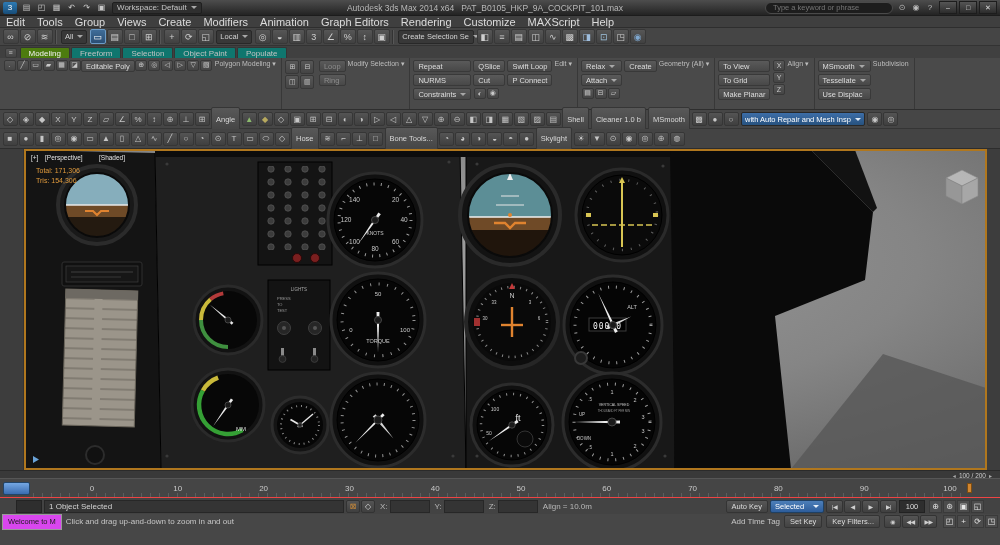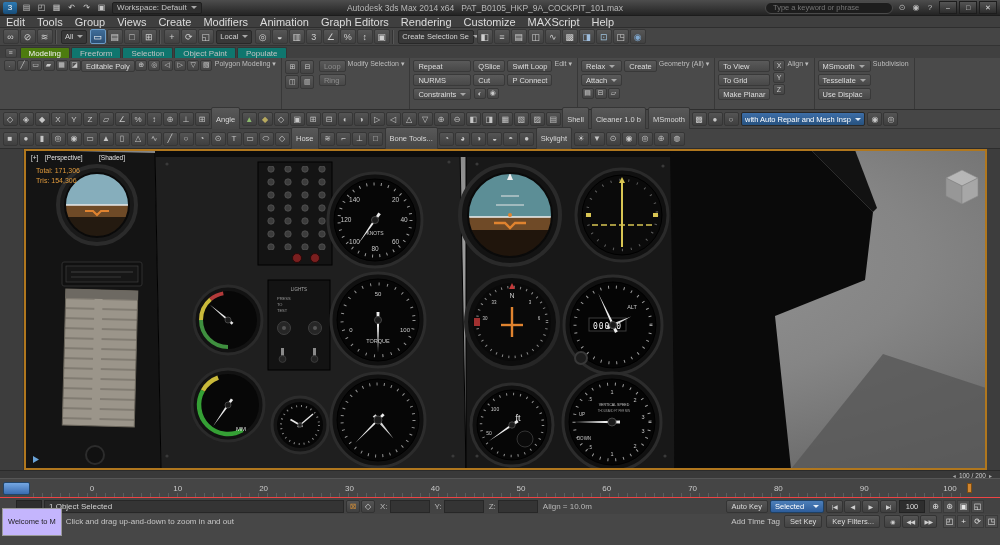--- a/index.html
+++ b/index.html
@@ -85,21 +85,21 @@
   .coord{width:40px;flex:none;justify-content:flex-end}
   .clabel{color:#b8b8b8;margin-left:3px}
   .sicon{width:14px;height:13px;background:linear-gradient(#545454,#3f3f3f);border:1px solid #333;border-radius:2px;font-size:8px;display:flex;align-items:center;justify-content:center;flex:none}
   .abtn{height:13px;background:linear-gradient(#575757,#424242);border:1px solid #343434;border-radius:2px;font-size:7.5px;color:#dcdcdc;display:flex;align-items:center;padding:0 5px;white-space:nowrap;flex:none}
   .sel-combo{height:13px;background:linear-gradient(#4d7fb9,#2d5d9b);border:1px solid #1f4062;border-radius:2px;color:#fff;font-size:7.5px;display:flex;align-items:center;padding:0 4px;width:54px;justify-content:space-between;flex:none}
   .tbtn{width:17px;height:13px;background:linear-gradient(#555,#404040);border:1px solid #333;border-radius:2px;color:#cfcfcf;font-size:6px;display:flex;align-items:center;justify-content:center;letter-spacing:-.5px;flex:none}
   .frame-field{width:26px;height:13px;background:#2e2e2e;border:1px solid #222;color:#ddd;font-size:7.5px;display:flex;align-items:center;justify-content:center;flex:none}
   .nbtn{width:13px;height:13px;background:#4c4c4c;border:1px solid #3a3a3a;color:#e6e6e6;font-size:8px;display:flex;align-items:center;justify-content:center;flex:none}
   .navgrp{display:flex;gap:1px;margin-left:2px}
   .promptbar{height:15px;background:#474747;display:flex;align-items:center;font-size:8px;color:#c6c6c6;gap:4px;padding:0 2px}
-  .welcome{background:#c4b5fd;color:#1d1d1d;height:28px;padding:0 5px;font-size:7.5px;display:flex;align-items:center;border:1px solid #9a9a9a;flex:none}
+  .welcome{background:#d946ef;color:#1d1d1d;height:16px;padding:0 5px;font-size:7.5px;display:flex;align-items:center;border:1px solid #9a9a9a;flex:none}
   .grow{flex:1}
 </style>
 </head>
 <body>
 
 <div id="app">
 
   <div class="titlebar">
     <span class="logo">3</span>
     <span class="qrow">

